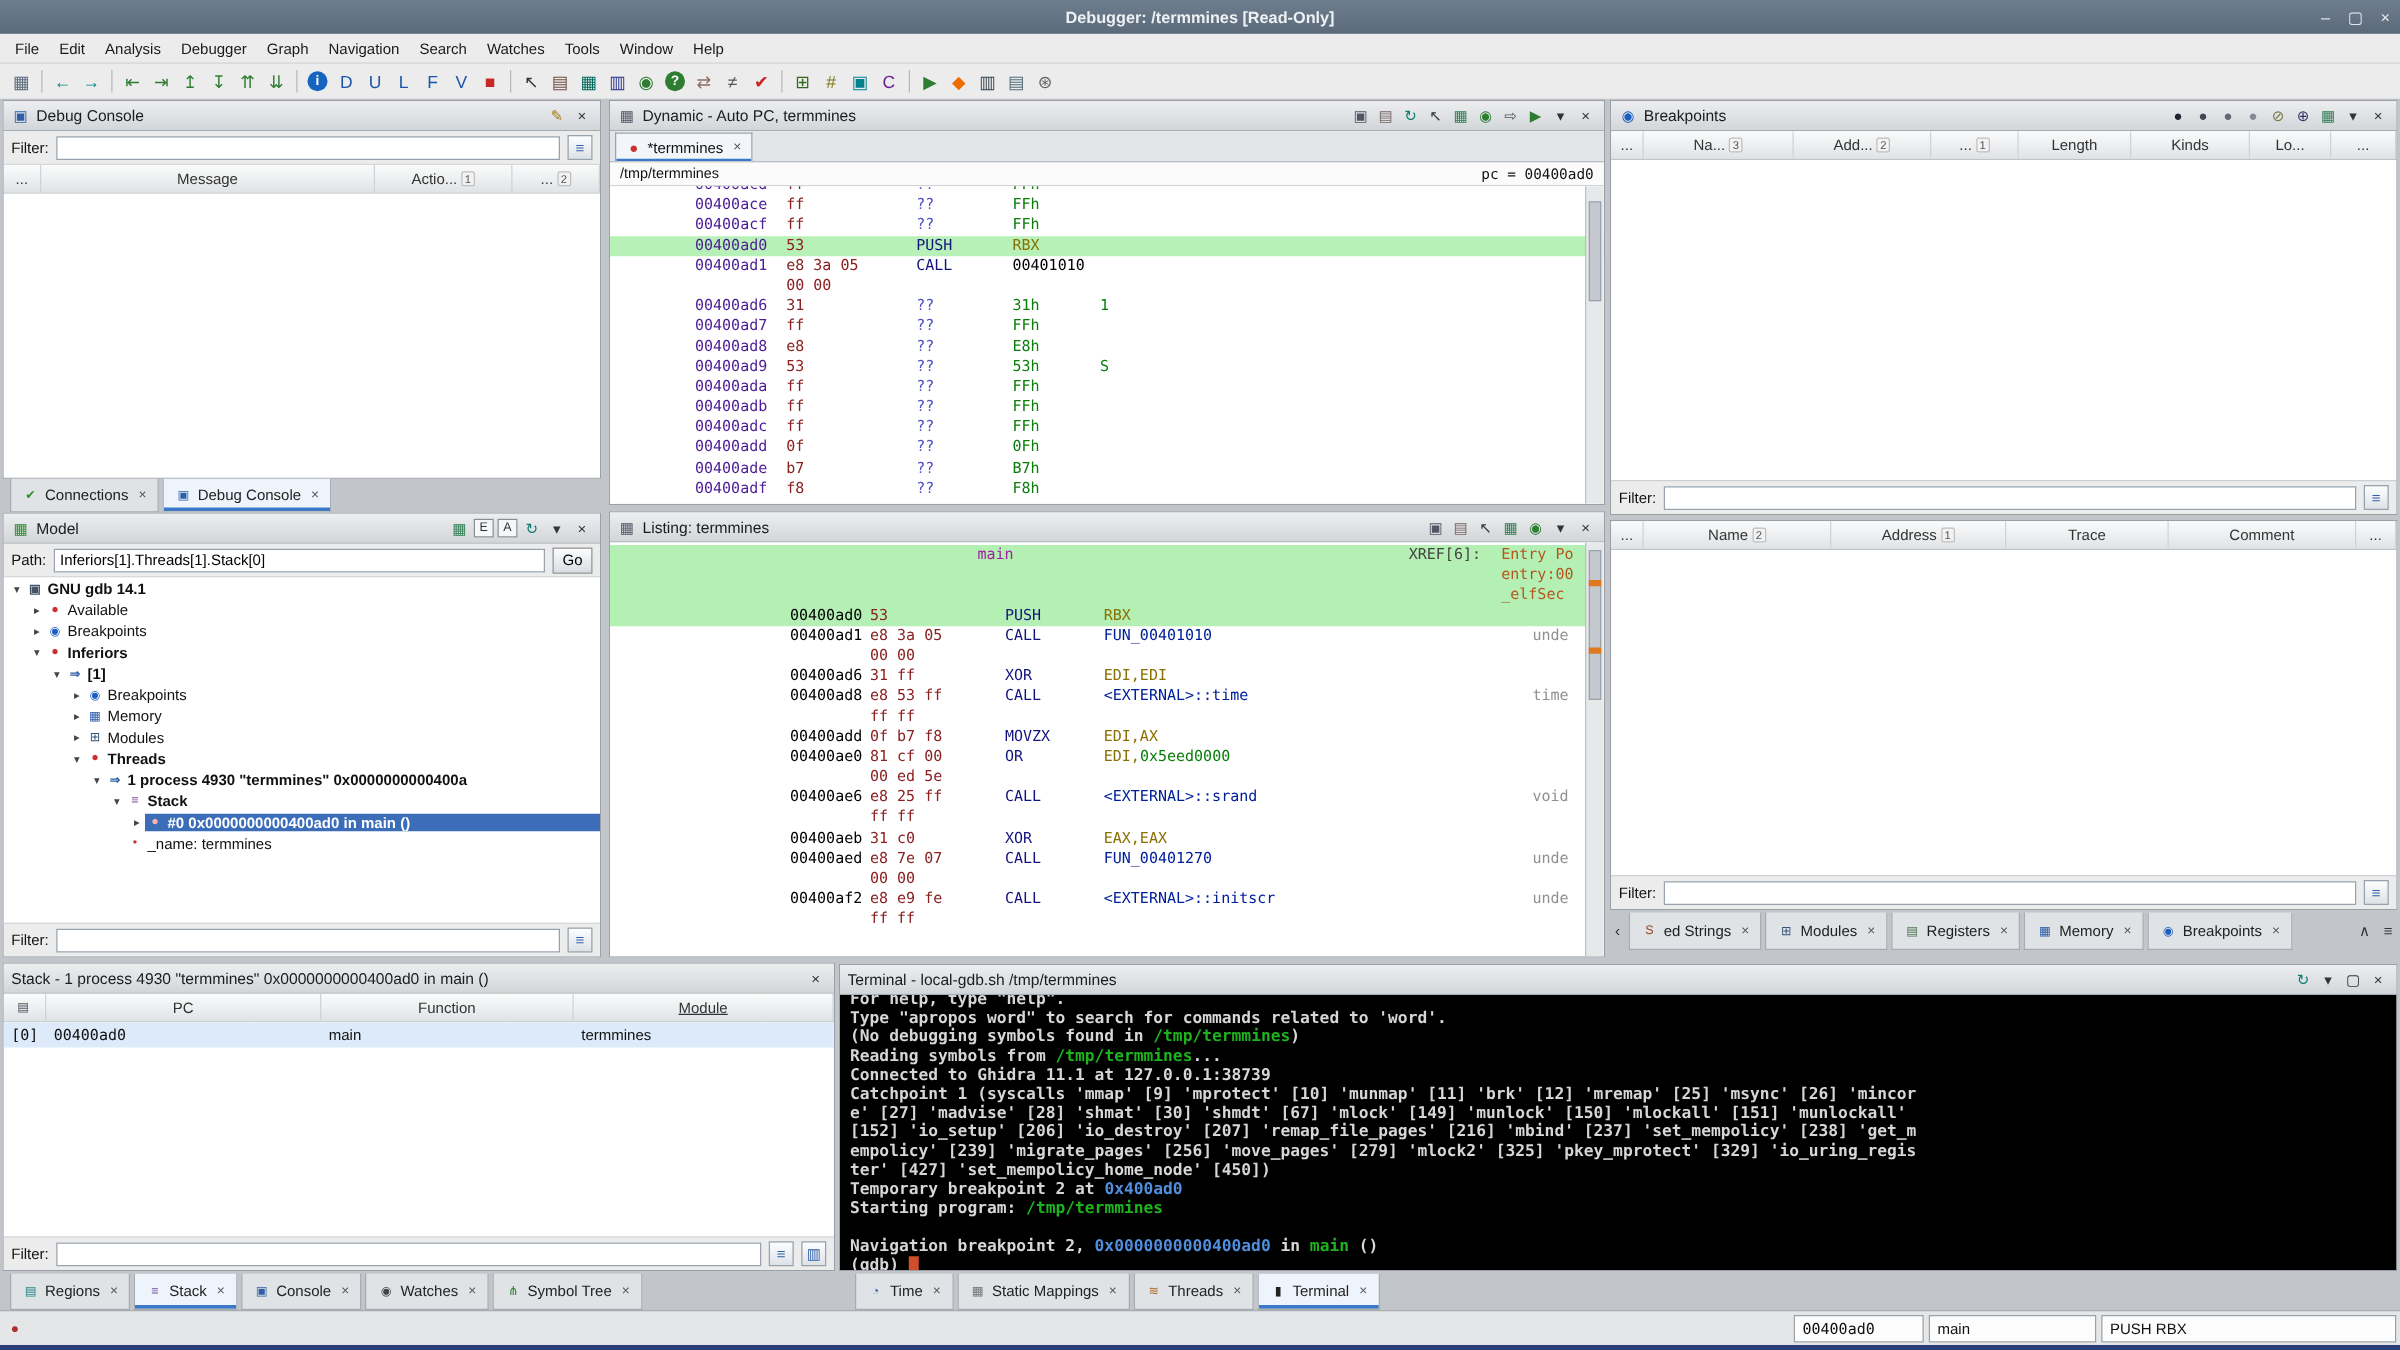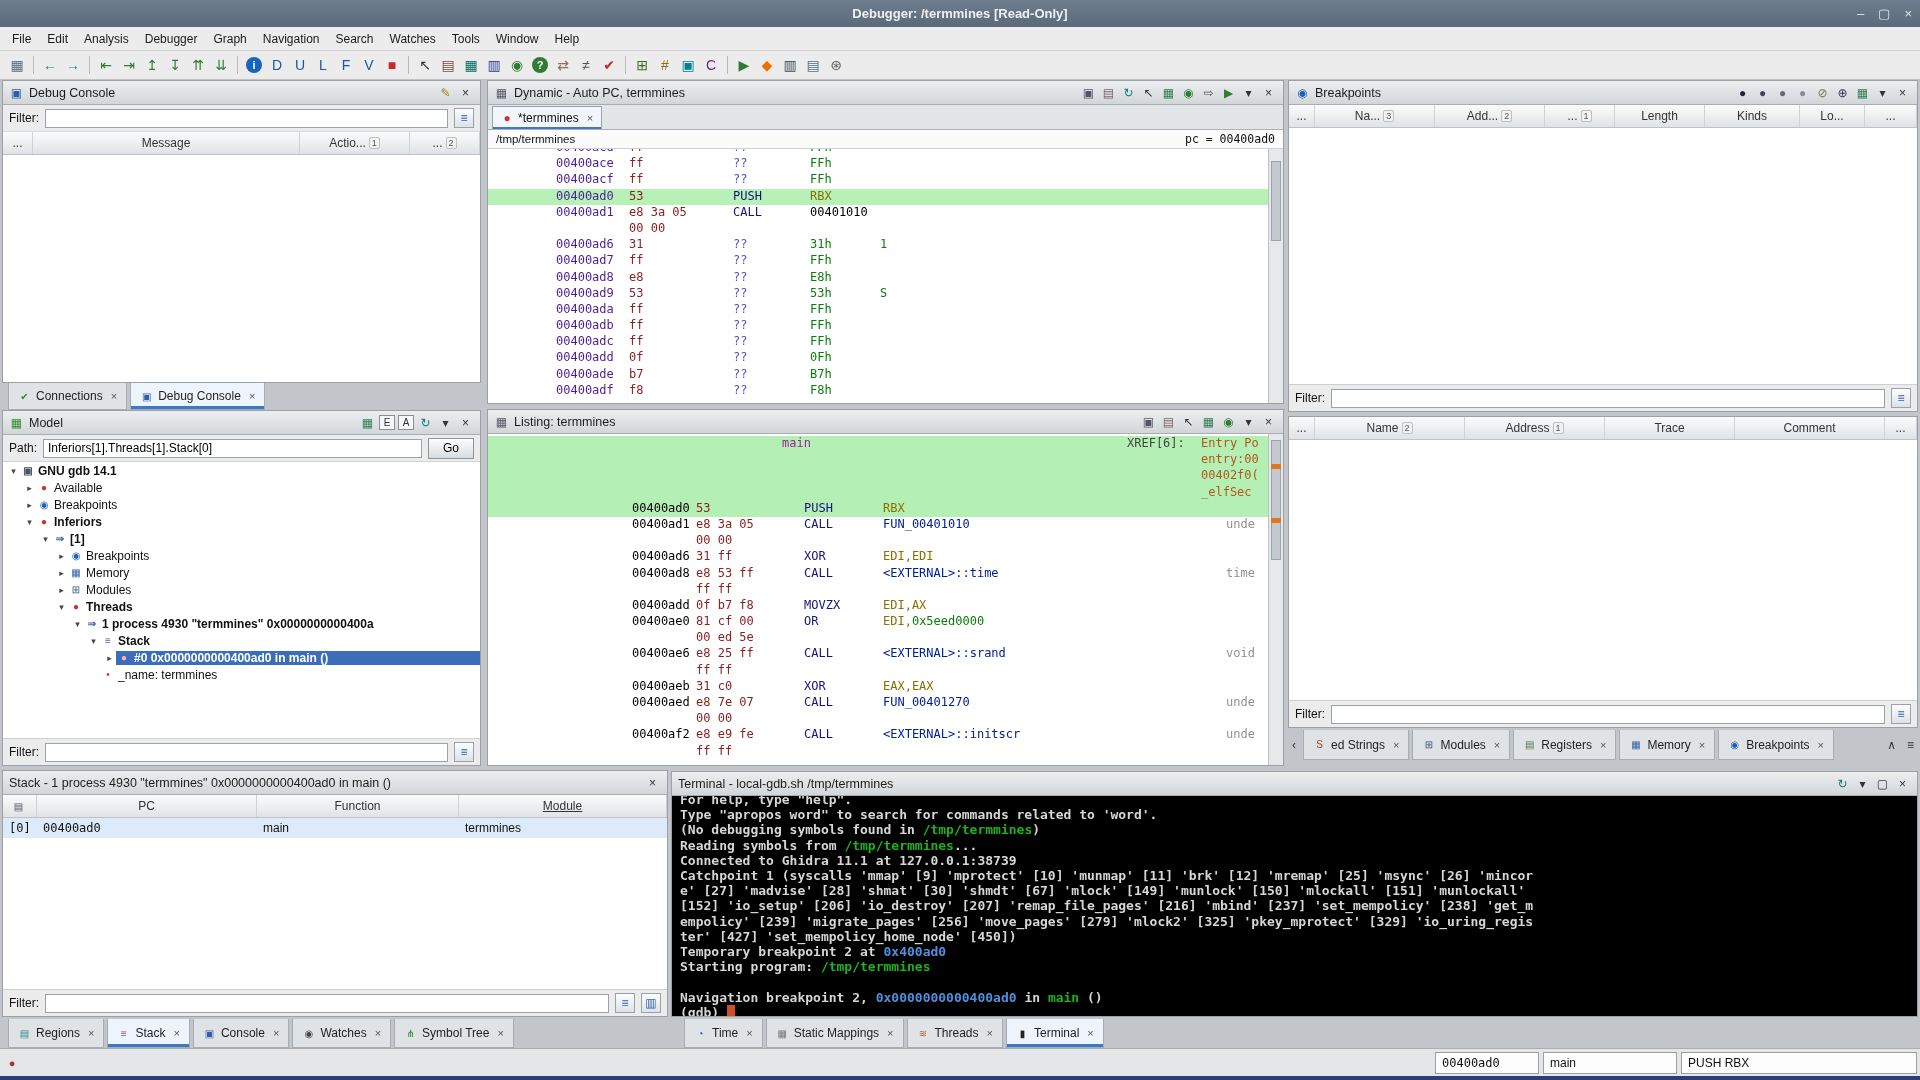--- a/index.html
+++ b/index.html
@@ -49,21 +49,21 @@
   .tabset { display:flex; gap:3px; }
   .btab { display:flex; align-items:center; gap:5px; padding:3px 9px; background:#e0e3e6; border:1px solid #a6acb2; border-top:none; font-size:12px; color:#222; white-space:nowrap; }
   .btab.active { background:#eef4fb; box-shadow:inset 0 -3px 0 #3b78c8; }
   .tclose { color:#555; font-size:11px; margin-left:3px; }
   .tabic { width:13px; font-size:10px; display:inline-flex; justify-content:center; }
   .scrollic { display:flex; align-items:center; padding:0 4px; color:#333; font-size:12px; }
 
   
   .pathrow { height:27px; flex:none; display:flex; align-items:center; gap:6px; padding:0 6px; background:#ececec; border-bottom:1px solid #d0d3d6; }
   .pinput { flex:1; height:19px; border:1px solid #98a2ac; background:#fff; padding:0 4px; font:12px "Liberation Sans",sans-serif; }
-  .gobtn { width:46px; height:21px; border:1px solid #8d949b; background:linear-gradient(#fdfdfd,#d8dde2); font:12px "Liberation Sans",sans-serif; }
+  .gobtn { width:32px; height:21px; border:1px solid #8d949b; background:linear-gradient(#fdfdfd,#d8dde2); font:12px "Liberation Sans",sans-serif; }
   .trow { height:17px; display:flex; align-items:center; white-space:nowrap; overflow:hidden; font-size:12px; }
   .texp { width:13px; flex:none; text-align:center; color:#444; font-size:9px; }
   .tico { width:16px; flex:none; text-align:center; font-size:10px; }
   .hl { display:flex; align-items:center; min-width:0; }
   .hl.sel { background:#3c6db8; color:#fff; flex:1; }
   .hl.sel .tico { color:#ffb0b0 !important; }
   .hl.b { font-weight:bold; }
   .tlabel { padding:0 4px 0 2px; overflow:hidden; }
 
   
@@ -461,21 +461,20 @@
             <span class="hicon" style="color: rgb(46, 125, 50);">◉</span>
             <span class="hicon" style="color: rgb(51, 51, 51);">▾</span>
             <span class="hicon" style="color: rgb(51, 51, 51);">×</span>
           </span>
       </div>
       <div class="tbody lbody" id="listing-body">
 
       <div class="greenblock">
             <div class="gline"><span class="gmain">main</span><span class="gxref">XREF[6]:</span><span class="gref">Entry Po</span></div>
             <div class="gline"><span class="gref">entry:00</span></div>
-            <div class="gline"><span class="gref">00402f0(</span></div>
             <div class="gline"><span class="gref">_elfSec</span></div>
             <div class="lrow"><span class="l-addr">00400ad0</span><span class="l-bytes">53</span><span class="l-mn">PUSH</span><span class="l-ops"><span class="ops-reg">RBX</span></span></div>
           </div>
           <div class="lrow"><span class="l-addr">00400ad1</span><span class="l-bytes">e8 3a 05</span><span class="l-mn">CALL</span><span class="l-ops"><span class="ops-lbl">FUN_00401010</span></span><span class="l-comment">unde</span></div>
           <div class="lrow"><span class="l-addr"></span><span class="l-bytes">00 00</span></div>
           <div class="lrow"><span class="l-addr">00400ad6</span><span class="l-bytes">31 ff</span><span class="l-mn">XOR</span><span class="l-ops"><span class="ops-reg">EDI,EDI</span></span></div>
           <div class="lrow"><span class="l-addr">00400ad8</span><span class="l-bytes">e8 53 ff</span><span class="l-mn">CALL</span><span class="l-ops"><span class="ops-lbl">&lt;EXTERNAL&gt;::time</span></span><span class="l-comment">time</span></div>
           <div class="lrow"><span class="l-addr"></span><span class="l-bytes">ff ff</span></div>
           <div class="lrow"><span class="l-addr">00400add</span><span class="l-bytes">0f b7 f8</span><span class="l-mn">MOVZX</span><span class="l-ops"><span class="ops-reg">EDI,AX</span></span></div>
           <div class="lrow"><span class="l-addr">00400ae0</span><span class="l-bytes">81 cf 00</span><span class="l-mn">OR</span><span class="l-ops"><span class="ops-reg">EDI,</span><span class="ops-num">0x5eed0000</span></span></div>

